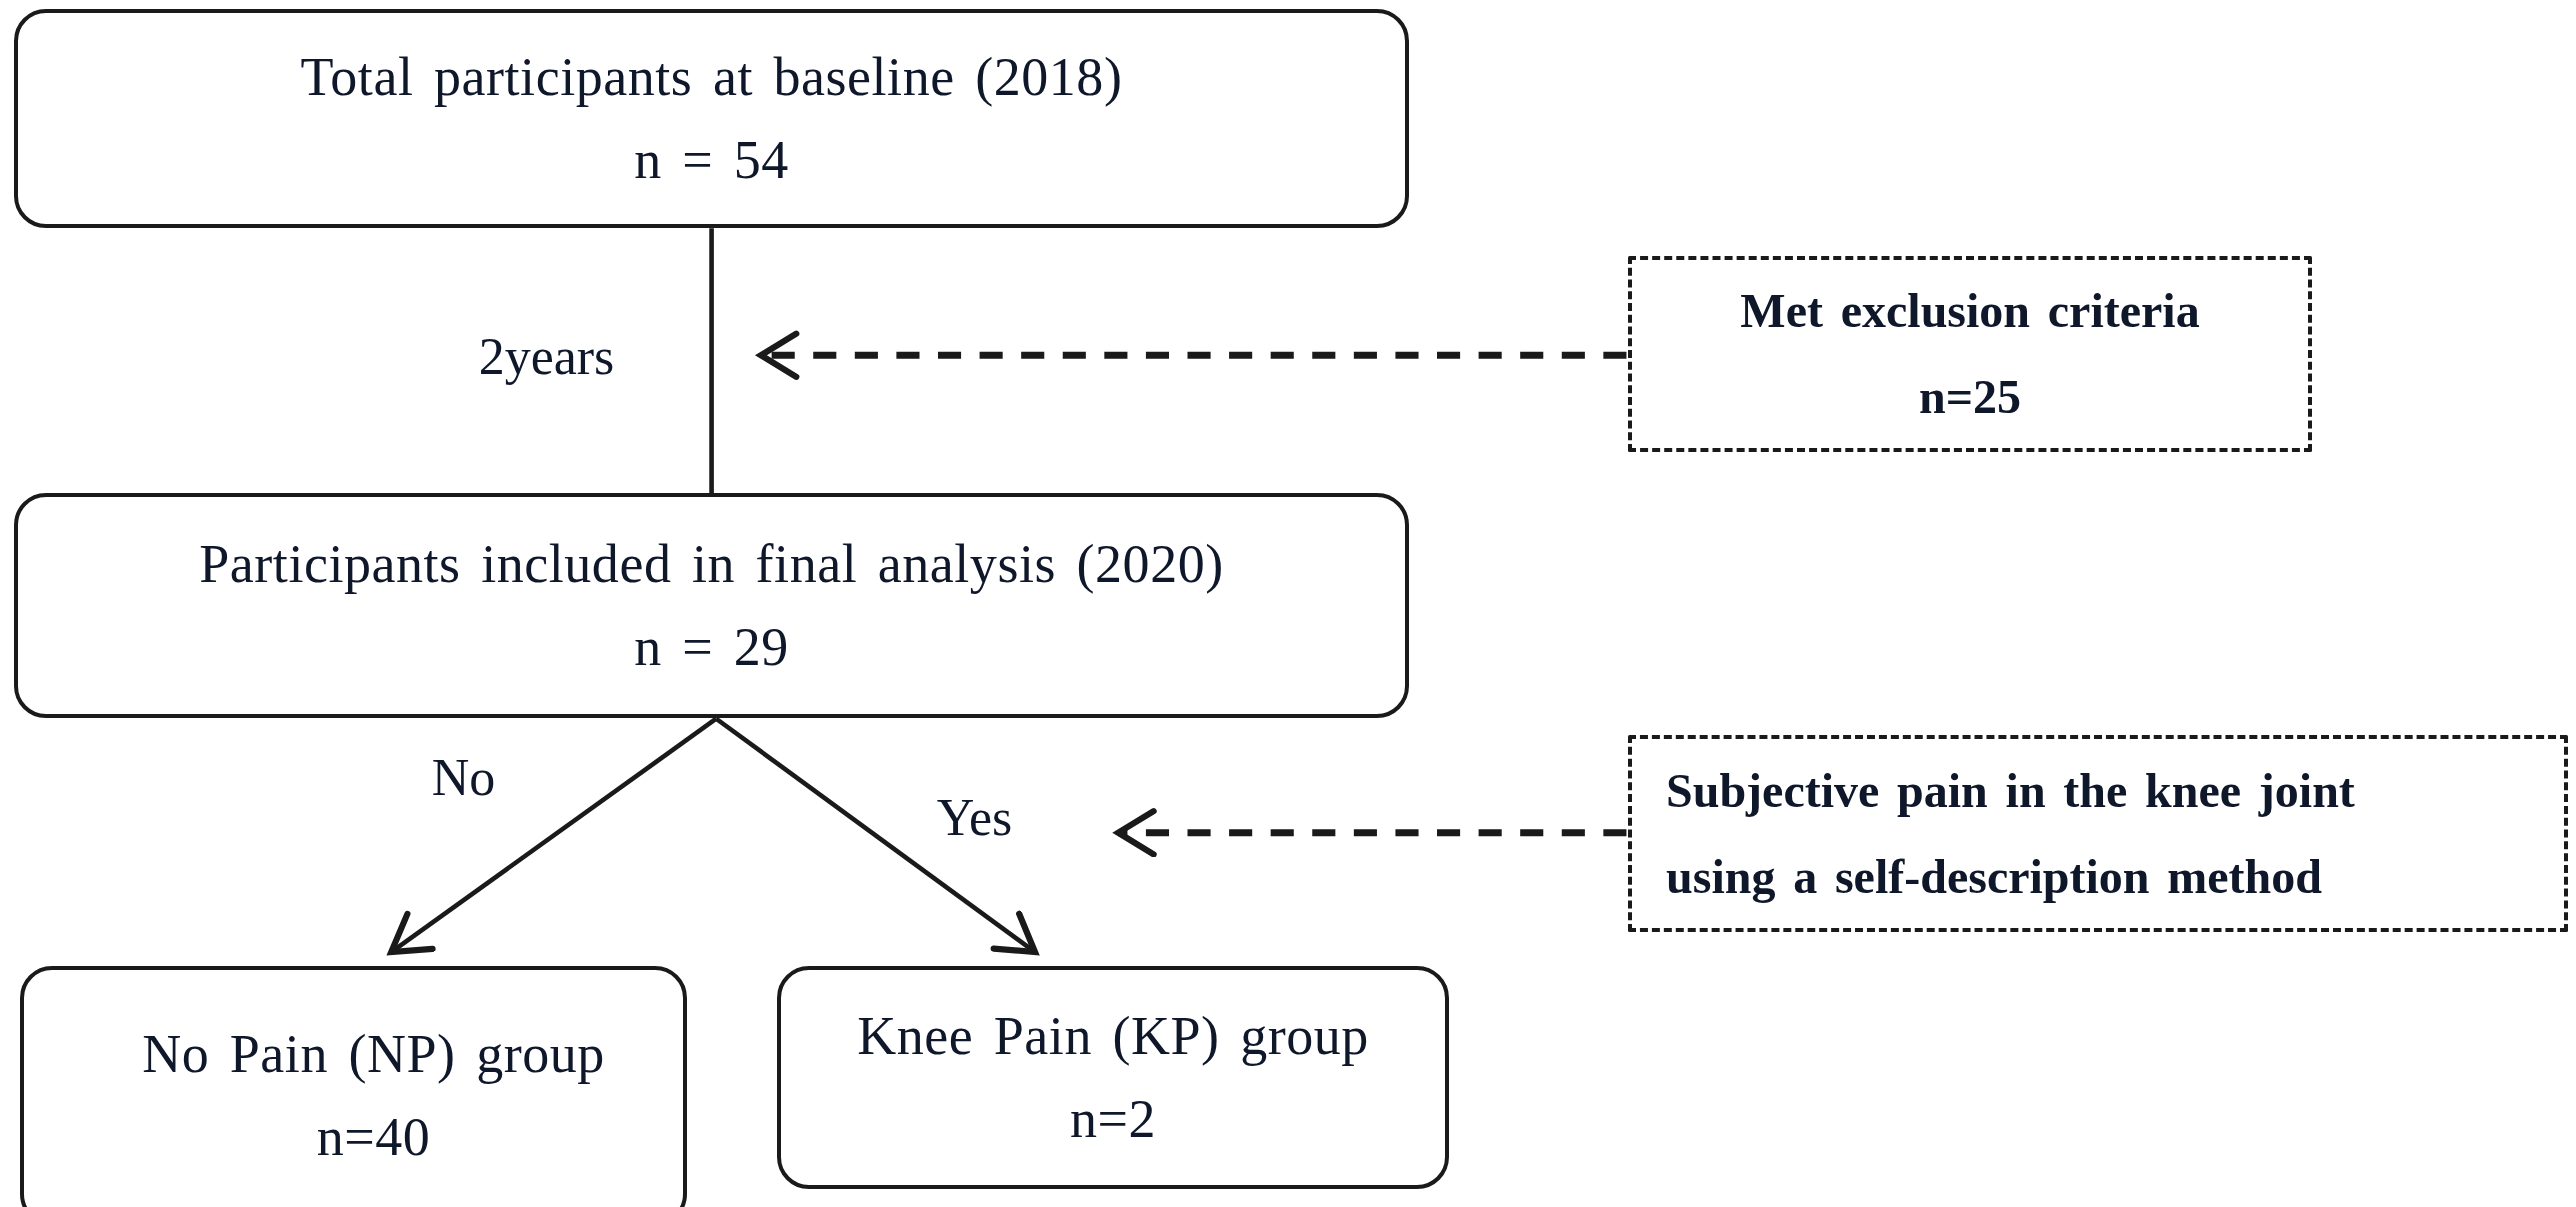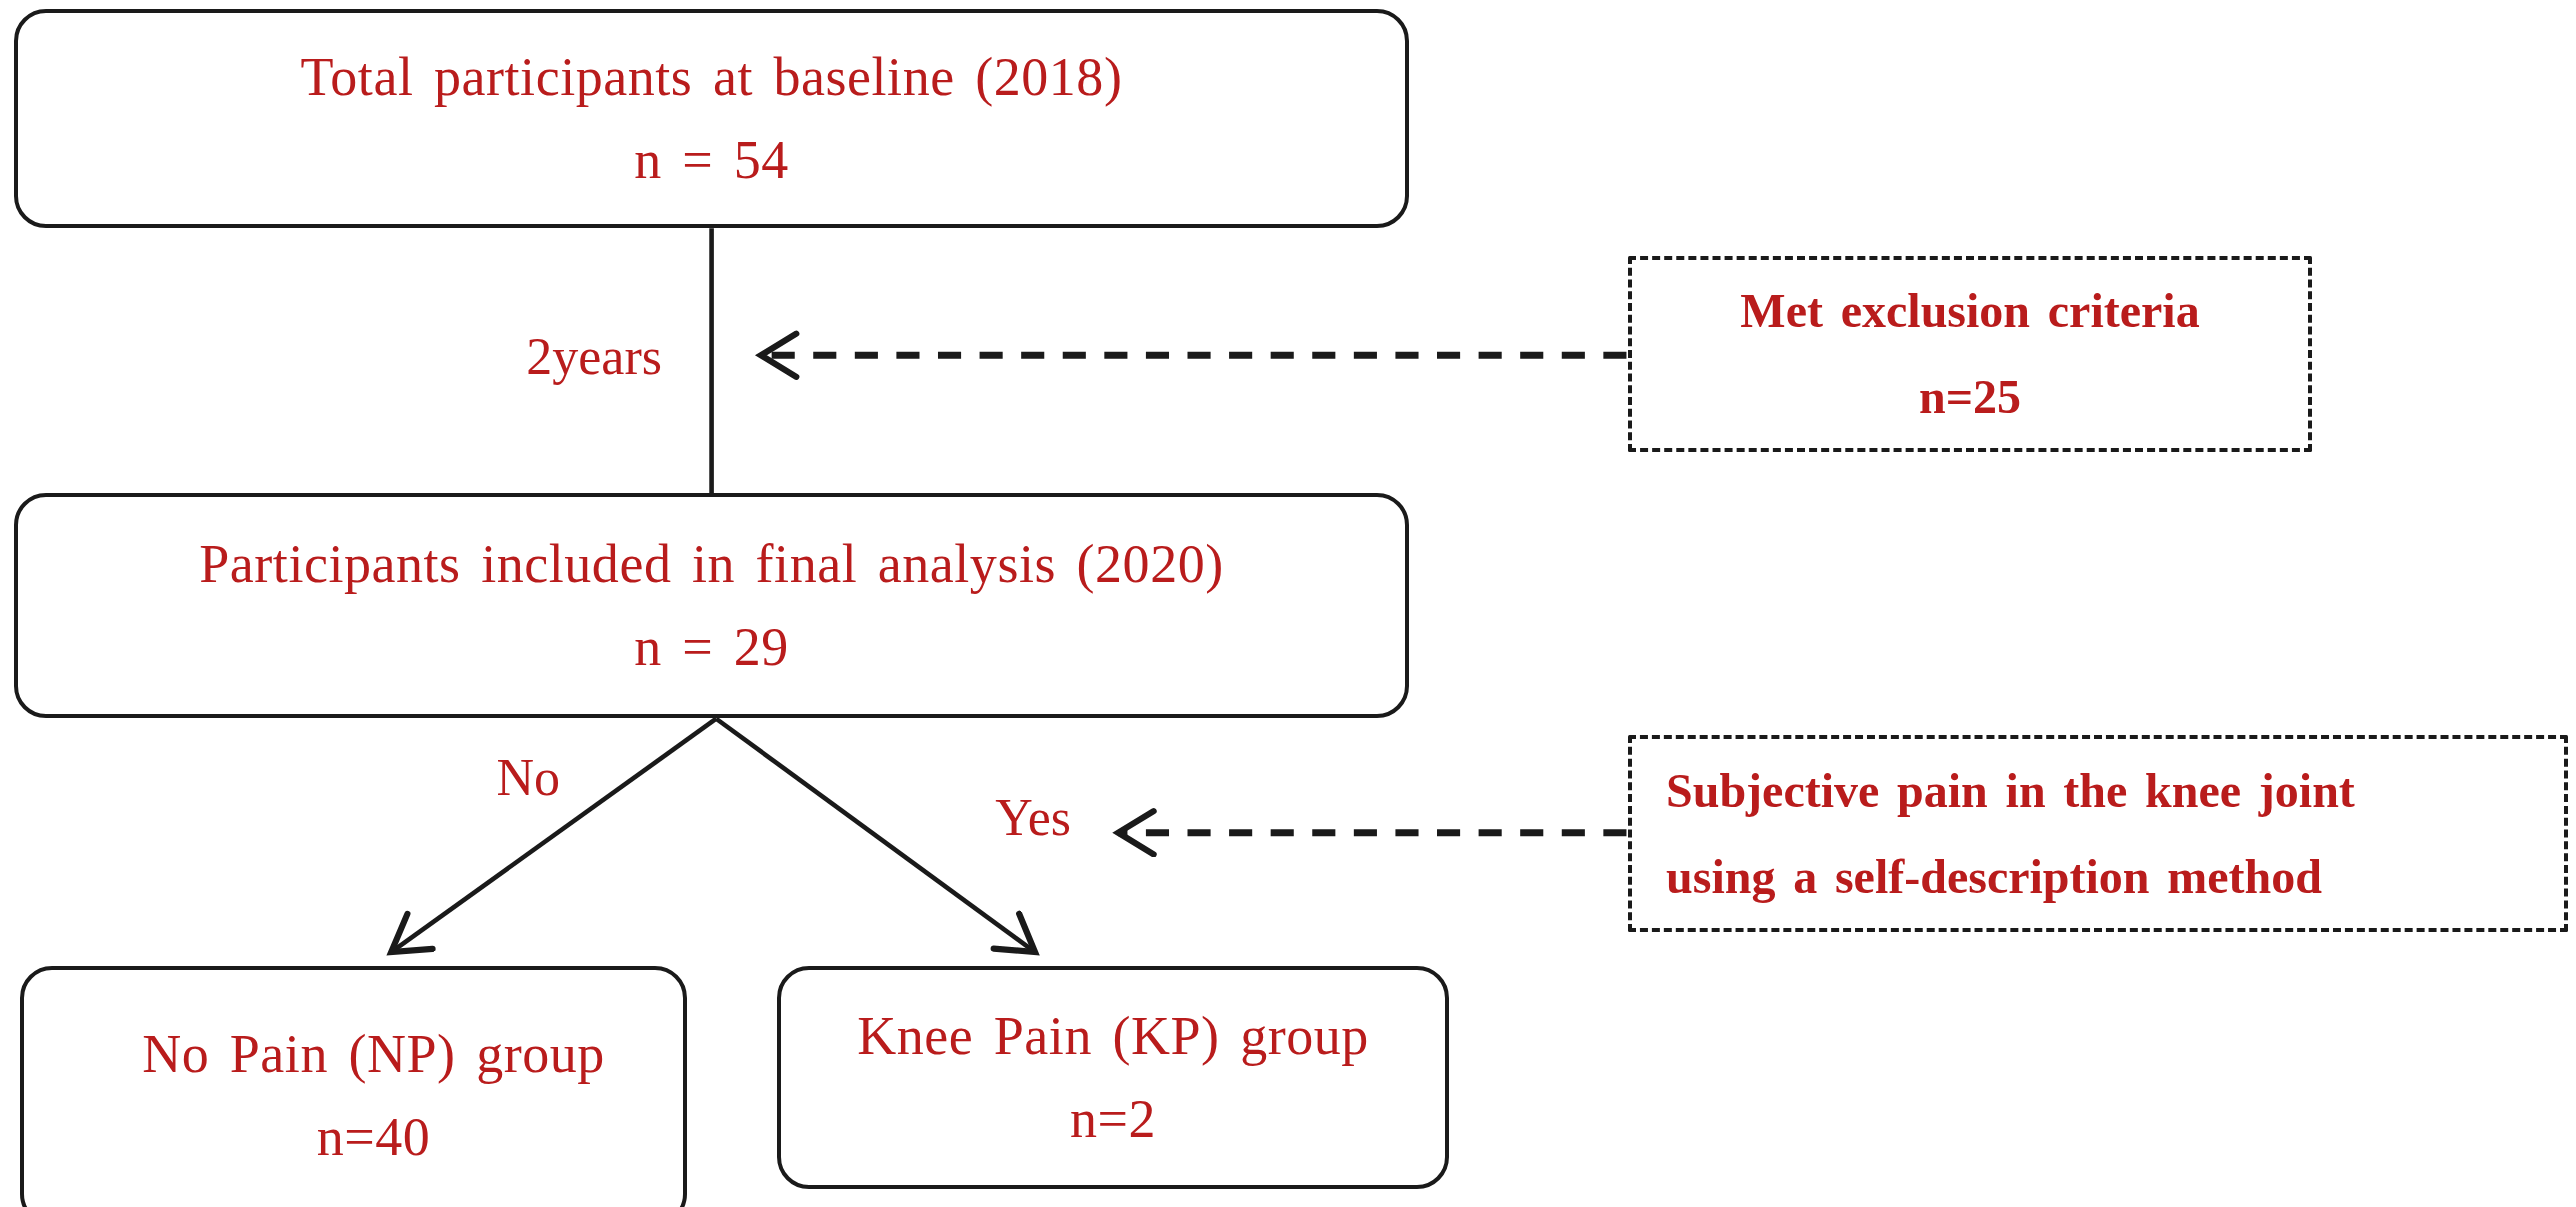--- a/index.html
+++ b/index.html
@@ -6,21 +6,21 @@
     margin: 0;
     padding: 0;
     background: #ffffff;
   }
   #canvas {
     position: relative;
     width: 2576px;
     height: 1208px;
     background: #ffffff;
     font-family: "Liberation Serif", "DejaVu Serif", serif;
-    color: #b91c1c;
+    color: #0f172a;
     overflow: hidden;
   }
   #connectors {
     position: absolute;
     left: 0; top: 0;
     width: 2576px;
     height: 1208px;
   }
   .node {
     position: absolute;
@@ -51,21 +51,21 @@
     line-height: 86px;
     word-spacing: 0.12em;
     font-weight: bold;
   }
   .annotation.centered { align-items: center; text-align: center; }
   .annotation.leftish  { align-items: flex-start; text-align: left; padding: 0 23px 0 34px; }
   .edge-label {
     position: absolute;
     font-size: 52px;
     line-height: 62px;
-    text-align: right;
+    text-align: center;
     word-spacing: 0.1em;
   }
   
   #box-baseline  { left: 14px;   top: 9.2px;   width: 1395px; height: 219px; }
   #box-final     { left: 14px;   top: 493px;  width: 1395px; height: 225px; }
   #box-np        { left: 20px;   top: 966px; width: 667px;  height: 260px; padding-left: 40px; }
   #box-kp        { left: 756px;  top: 966px; width: 672px;  height: 223px; margin-left: 21px; }
   #box-exclusion { left: 1628px; top: 256px;  width: 684px;  height: 196px; }
   #box-pain      { left: 1628px; top: 735px;  width: 940px; height: 197px; }
   

